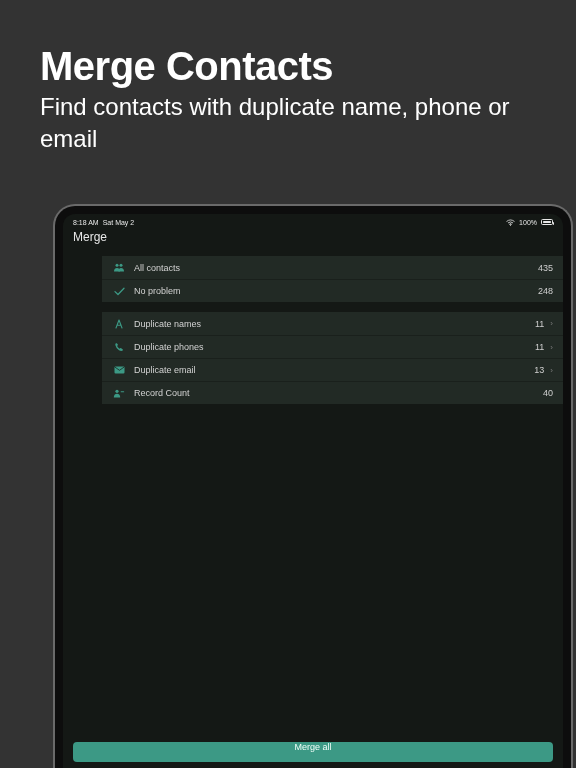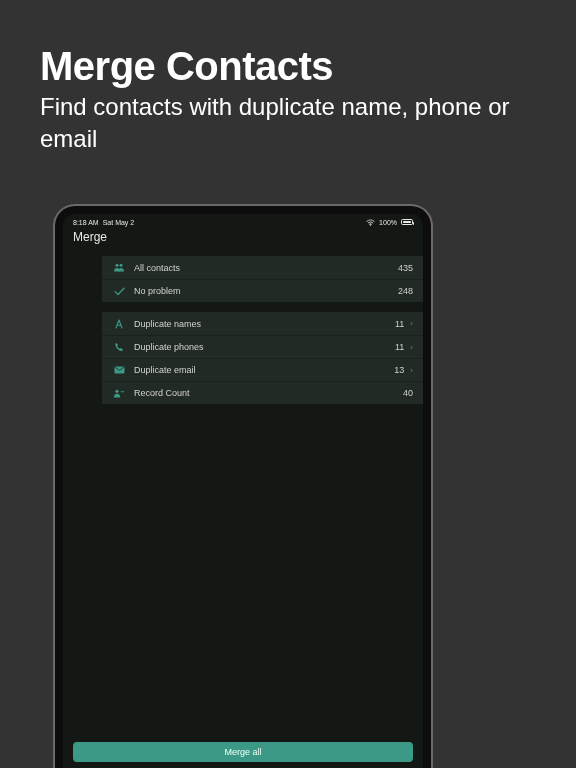--- a/index.html
+++ b/index.html
@@ -30,21 +30,21 @@
 
   
   .tablet-wrap {
     position: absolute;
     left: 50%;
     bottom: 0;
     transform: translateX(-50%);
     width: 470px;
   }
   .tablet {
-    width: 380px;
+    width: 520px;
     border: 2px solid #6a6a6a;
     border-bottom: none;
     border-radius: 22px 22px 0 0;
     background: #0d0d0d;
     padding: 8px 8px 0 8px;
   }
   .screen {
     width: 100%;
     height: 554px;
     background: #141815;
@@ -114,21 +114,21 @@
 
   .merge-btn {
     position: absolute;
     bottom: 6px;
     left: 10px;
     right: 10px;
     height: 20px;
     background: #3c9985;
     border-radius: 4px;
     display:flex;
-    align-items:center;
+    align-items:flex-start;
     justify-content:center;
     color:#f0fff9;
     font-size: 9px;
     font-weight: 500;
   }
 
   svg { display:block; }
 </style>
 </head>
 <body>

